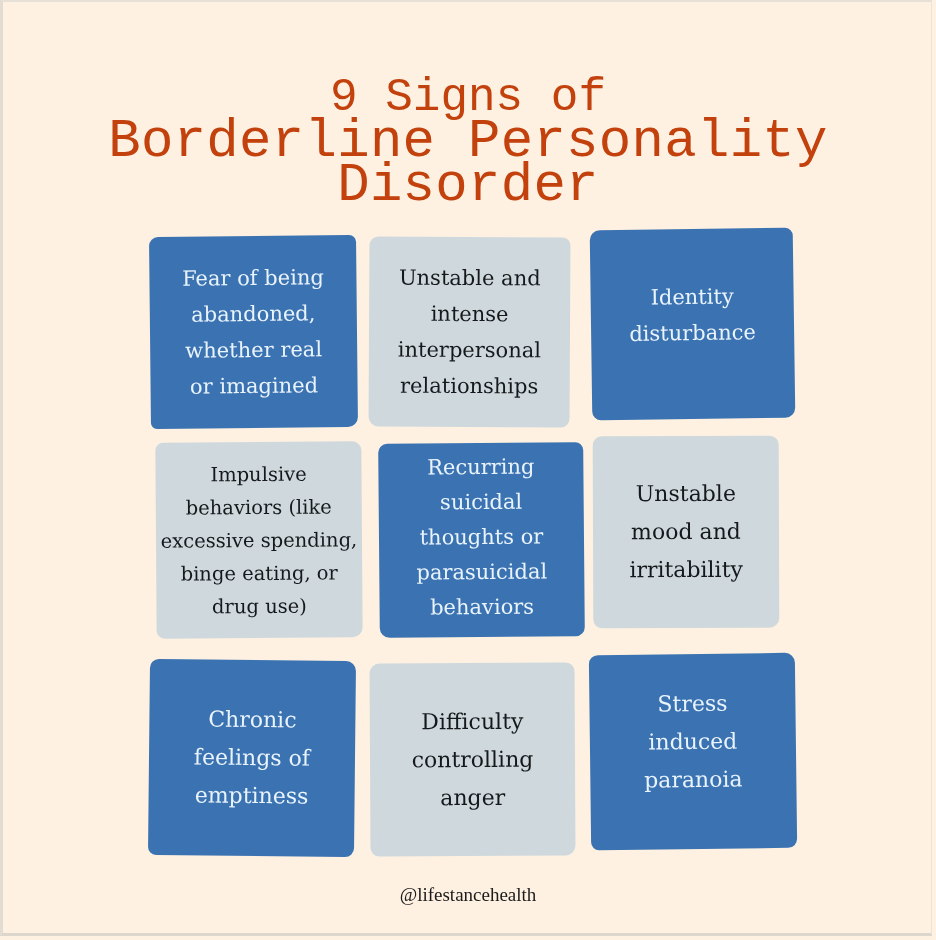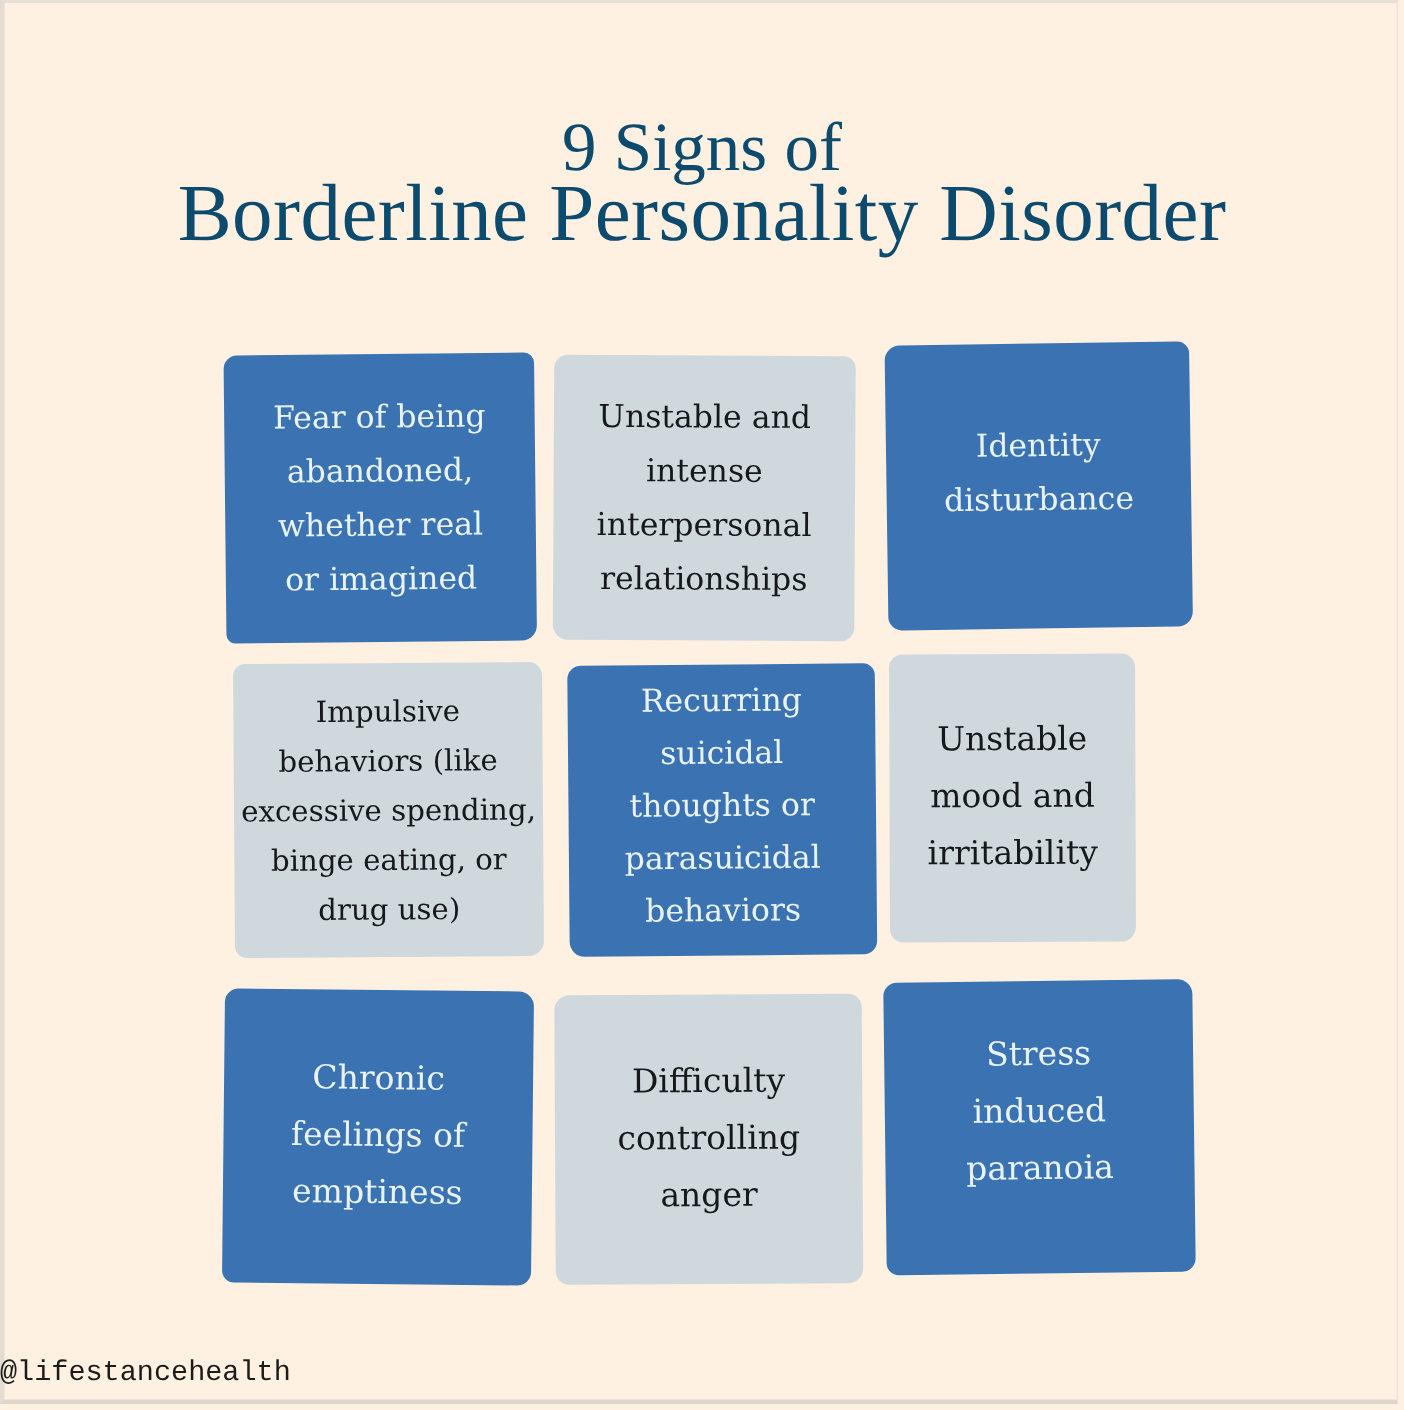--- a/index.html
+++ b/index.html
@@ -16,22 +16,22 @@
       border-left: 3px solid #e2dcd3;
       border-top: 2px solid #e6e0d6;
       border-bottom: 3px solid #dcd6cd;
       border-right: 1px solid #ebe4da;
       box-sizing: border-box;
       pointer-events: none;
     }
     .title {
       position: absolute; left: 0; right: 0; top: 76px;
       text-align: center;
-      color: #0c4a6e;
-      font-family: Liberation Serif, serif;
+      color: #c2410c;
+      font-family: Liberation Mono, monospace;
       line-height: 44px;
     }
     .title .line1 { font-size: 46px; display: block; letter-spacing: 0px; }
     .title .line2 { font-size: 54px; display: block; letter-spacing: 0.3px; }
 
     .tile {
       position: absolute;
       display: flex; align-items: center; justify-content: center;
       text-align: center;
       box-sizing: border-box;
@@ -44,40 +44,39 @@
     .tile.blue { background: #3b73b2; color: #e9f3fb; }
     .tile.grey { background: #cfd9dd; color: #16191b; }
 
     
     #t1 { left:150px; top:236px; width:207px; height:192px; border-radius: 9px 7px 10px 6px; transform: rotate(-0.6deg); }
     #t2 { left:369px; top:237px; width:201px; height:190px; border-radius: 9px 8px 9px 10px; transform: rotate(0.3deg); }
     #t3 { left:591px; top:229px; width:203px; height:190px; border-radius: 10px 8px 10px 9px; transform: rotate(-0.8deg); }
 
     #t4 { left:156px; top:442px; width:206px; height:196px; border-radius: 8px 9px 10px 8px; transform: rotate(-0.4deg); }
     #t5 { left:379px; top:443px; width:205px; height:194px; border-radius: 9px 8px 9px 10px; transform: rotate(-0.5deg); }
-    #t6 { left:593px; top:436px; width:164px; height:192px; border-radius: 9px 9px 10px 9px; transform: rotate(-0.2deg); }
+    #t6 { left:593px; top:436px; width:186px; height:192px; border-radius: 9px 9px 10px 9px; transform: rotate(-0.2deg); }
 
     #t7 { left:149px; top:660px; width:206px; height:196px; border-radius: 9px 10px 9px 8px; transform: rotate(0.6deg); }
     #t8 { left:370px; top:663px; width:205px; height:193px; border-radius: 10px 9px 10px 9px; transform: rotate(-0.3deg); }
     #t9 { left:590px; top:654px; width:206px; height:195px; border-radius: 9px 10px 9px 8px; transform: rotate(-0.7deg); }
 
     #t4 { font-size: 19.5px; line-height: 33px; padding: 0 2px; }
     #t5 { line-height: 35px; }
     #t6, #t7, #t8, #t9 { font-size: 22px; line-height: 38px; }
     #t3 { padding-bottom: 18px; }
     #t9 { padding-bottom: 20px; }
     #t5 { padding-bottom: 6px; }
 
     .handle {
       position: absolute; left: 0; right: 0; top: 884px;
-      text-align: left;
-      font-family: Liberation Mono, monospace;
+      text-align: center;
+      font-family: Liberation Serif, serif;
       font-size: 19px;
       color: #1b1b1b;
-      margin-top: 20px;
     }
   </style>
 </head>
 <body>
 
 <div class="frame"></div>
 
 <h1 class="title" style="margin:0;font-weight:normal;">
   <span class="line1">9 Signs of</span>
   <span class="line2">Borderline Personality Disorder</span>

